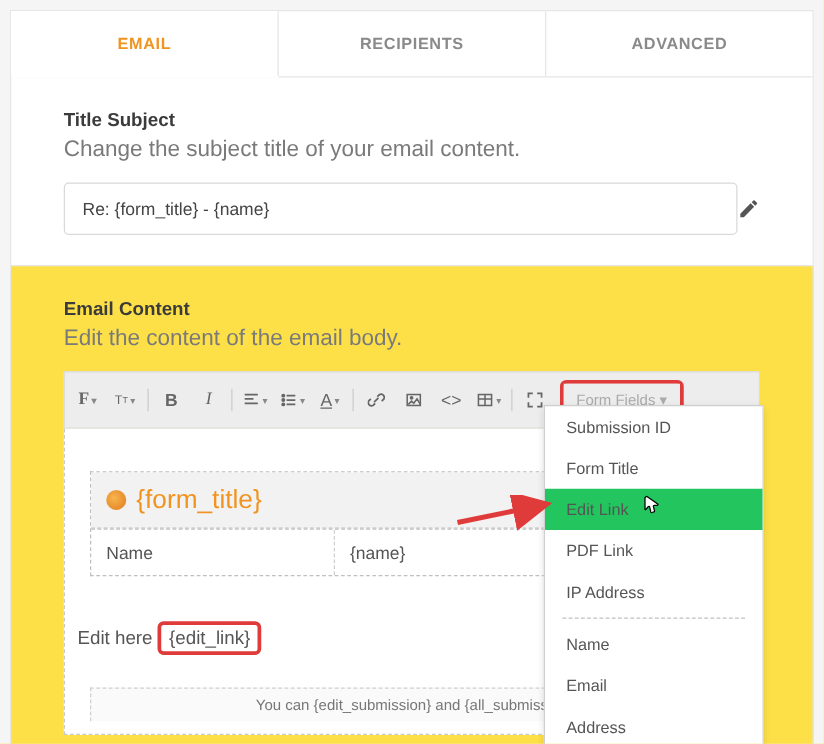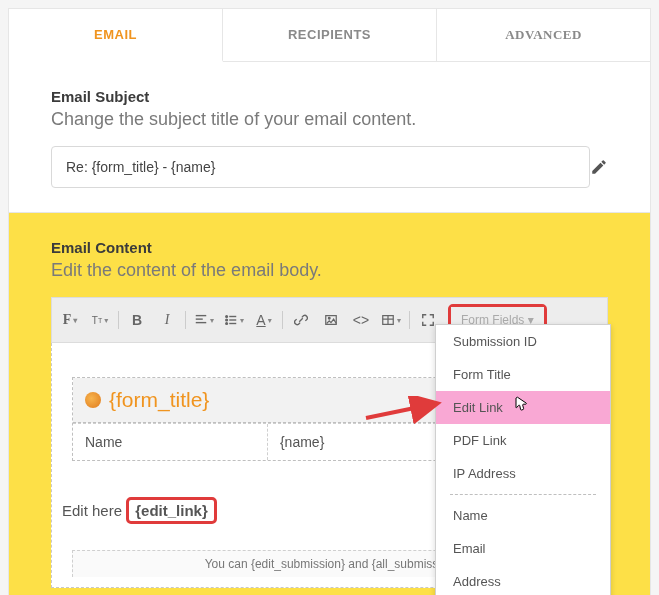--- a/index.html
+++ b/index.html
@@ -25,21 +25,21 @@
     flex: 1;
     text-align: center;
     padding: 18px 0;
     font-size: 13px;
     font-weight: 600;
     letter-spacing: 0.5px;
     color: #8a8a8a;
     cursor: pointer;
     border-right: 1px solid #e6e6e6;
   }
-  .tab:last-child { border-right: none; font-family: Liberation Serif, serif; }
+  .tab:last-child { border-right: none; }
   .tab.active {
     color: #f0941f;
     background: #fff;
     border-bottom: 2px solid #fff;
     margin-bottom: -1px;
     box-shadow: inset 0 2px 0 #fff;
   }
   .section {
     padding: 26px 42px 24px 42px;
   }
@@ -130,21 +130,20 @@
   .red-box {
     border: 3px solid #e03b3b;
     border-radius: 5px;
     padding: 0;
   }
   .red-box-inline {
     border: 3px solid #e03b3b;
     border-radius: 5px;
     display: inline-block;
     padding: 2px 6px;
-    font-weight: bold;
   }
 
   .editor-area {
     border: 1px dashed #c8c8c8;
     border-top: none;
     background: #fff;
     min-height: 230px;
     padding: 10px 10px 10px 10px;
     position: relative;
   }
@@ -215,21 +214,21 @@
     box-shadow: 0 2px 6px rgba(0,0,0,0.15);
     z-index: 20;
     font-size: 13px;
   }
   .dd-item {
     padding: 9px 17px;
     color: #555;
     cursor: pointer;
   }
   .dd-item:hover, .dd-item.hover {
-    background: #f9a8d4;
+    background: #22c55e;
   }
   .dd-divider {
     margin: 4px 14px;
     border: none;
     border-top: 1px dashed #bfbfbf;
   }
 
   
   .arrow-box {
     position: absolute;
@@ -252,21 +251,21 @@
 </head>
 <body>
 
 <div class="card">
   <div class="tabs">
     <div class="tab active">EMAIL</div>
     <div class="tab">RECIPIENTS</div>
     <div class="tab">ADVANCED</div>
   </div>
   <div class="section">
-    <div class="section-title">Email Subject</div>
+    <div class="section-title">Title Subject</div>
     <div class="section-desc">Change the subject title of your email content.</div>
     <div class="subject-row">
       <input class="subject-input" value="Re: {form_title} - {name}" style="">
       <svg class="pencil" viewBox="0 0 24 24" fill="currentColor">
           <path d="M3 17.25V21h3.75l11-11.03-3.75-3.75L3 17.25zM20.71 7.04a1 1 0 0 0 0-1.41l-2.34-2.34a1 1 0 0 0-1.41 0l-1.83 1.83 3.75 3.75 1.83-1.83z"></path>
         </svg>
     </div>
   </div>
 </div>
 

